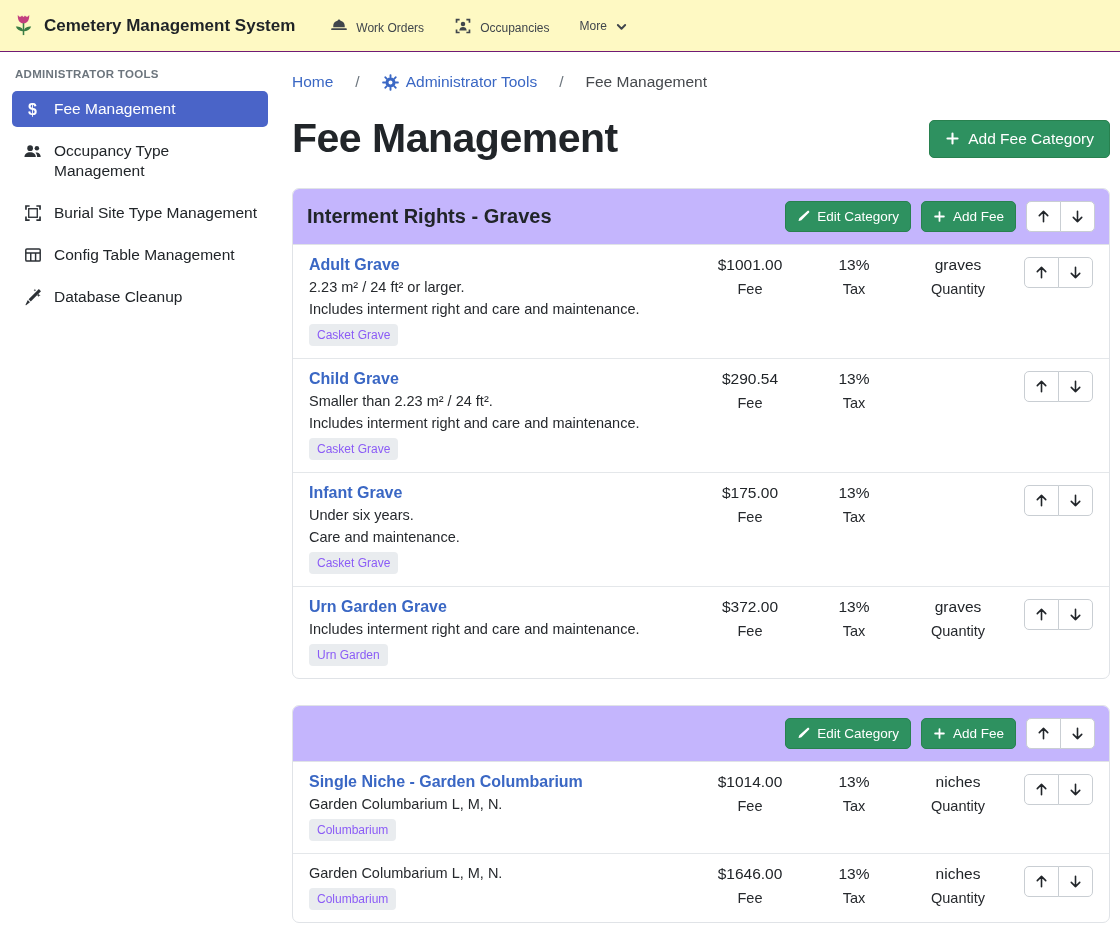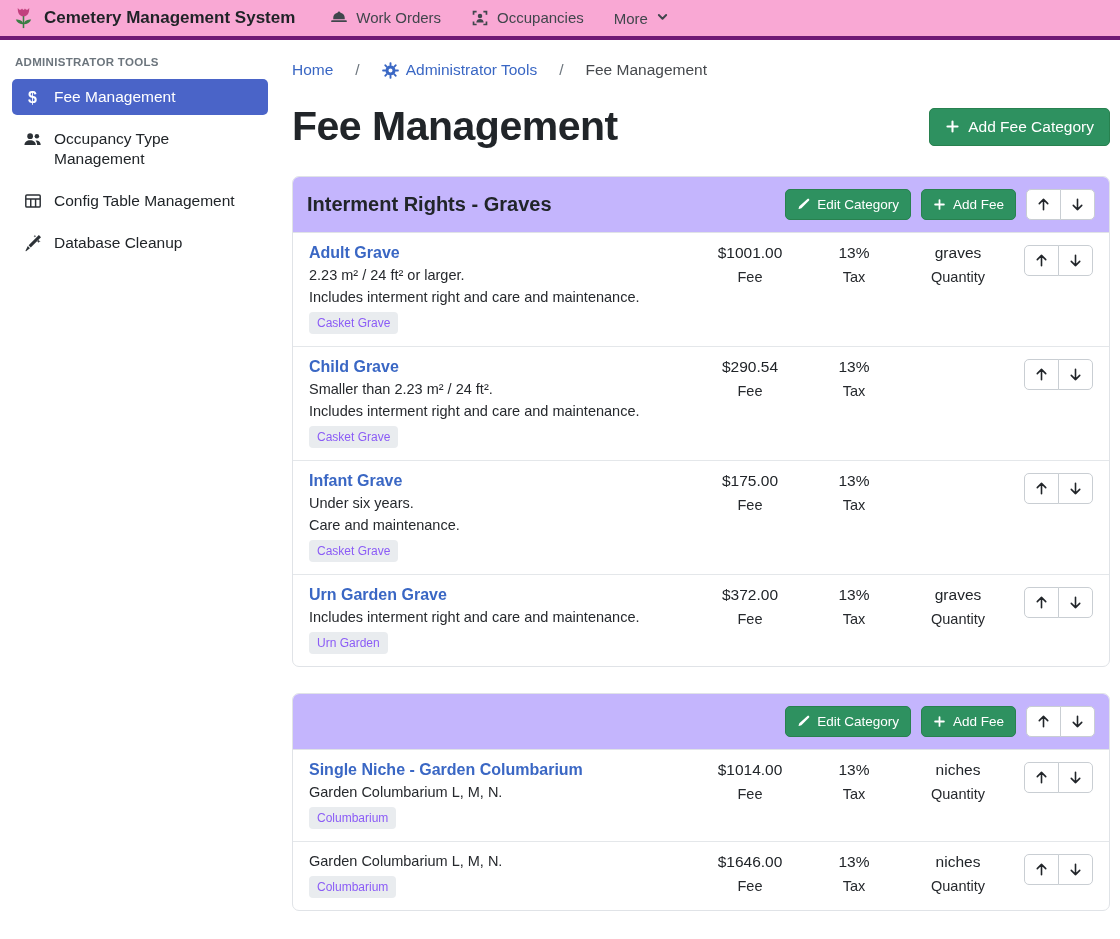--- a/index.html
+++ b/index.html
@@ -9,24 +9,24 @@
     --button-green-border:#28814f;
     --link:#3a67c4;
   }
   *{box-sizing:border-box;margin:0;padding:0}
   html,body{width:1120px;height:939px;overflow:hidden}
   body{font-family:"Liberation Sans",sans-serif;background:#fff;color:#212529}
   button{font-family:inherit;cursor:pointer}
   a{text-decoration:none;cursor:pointer}
 
   
-  .navbar{height:40px;background:#f9a8d4;border-bottom:4px solid #701a75;display:flex;align-items:center;padding:0 18px 0 12px}
+  .navbar{height:52px;background:#fef9c3;border-bottom:1px solid #701a75;display:flex;align-items:center;padding:0 18px 0 12px}
   .brand{display:flex;align-items:center;gap:9px;font-size:17px;font-weight:700;color:#1f2327}
   .nav-links{display:flex;align-items:center;margin-left:20px}
-  .nav-link{display:flex;align-items:flex-start;gap:8px;padding:8px 15px;font-size:15px;color:#40464c;background:none;border:none}
+  .nav-link{display:flex;align-items:flex-end;gap:8px;padding:8px 15px;font-size:12px;color:#40464c;background:none;border:none}
   .ico{display:inline-flex;align-items:center;justify-content:center}
   .nav-right{margin-left:auto;padding-right:0}
 
   
   .layout{display:flex;height:887px;overflow:hidden}
   .sidebar{width:280px;flex-shrink:0;padding:14px 12px 0 12px}
   .sidebar-heading{font-size:11.5px;font-weight:700;color:#6c757d;letter-spacing:.3px;margin:2px 0 11px 3px}
   .side-item{display:flex;align-items:flex-start;gap:11px;padding:8px 10px;border-radius:5px;font-size:15.5px;line-height:20px;color:#212529;margin-bottom:6px}
   .side-item .s-ico{width:21px;flex-shrink:0;display:flex;justify-content:center;margin-top:1px;color:#2c3136}
   .side-item.active{background:var(--active-nav-bg);color:#fff}
@@ -135,20 +135,29 @@
         <svg width="19" height="19" viewBox="0 0 16 16" fill="currentColor">
           <circle cx="6" cy="5.2" r="2.4"></circle>
           <path d="M1.2 12.6c0-2.6 2.1-4 4.8-4s4.8 1.4 4.8 4z"></path>
           <circle cx="11.7" cy="5.3" r="1.9"></circle>
           <path d="M11.9 8.8c1.8.3 3 1.6 3 3.8h-3c0-1.5-.5-2.7-1.4-3.5.4-.2.9-.3 1.4-.3z"></path>
         </svg>
       </span>
       <span>Occupancy Type Management</span>
     </a>
 
+    <a class="side-item">
+      <span class="s-ico">
+        <svg width="18" height="18" viewBox="0 0 16 16" fill="currentColor">
+          <path d="M1 1h4v1.5H2.5V5H1zM11 1h4v4h-1.5V2.5H11zM1 11h1.5v2.5H5V15H1zM13.5 11H15v4h-4v-1.5h2.5z"></path>
+          <rect x="4.2" y="4.2" width="7.6" height="7.6" fill="none" stroke="currentColor" stroke-width="1.2"></rect>
+        </svg>
+      </span>
+      <span>Burial Site Type Management</span>
+    </a>
 
     <a class="side-item">
       <span class="s-ico">
         <svg width="18" height="18" viewBox="0 0 16 16" fill="none" stroke="currentColor" stroke-width="1.3">
           <rect x="1.6" y="2.6" width="12.8" height="10.8" rx="1"></rect>
           <path d="M1.6 6.2h12.8M6 6.2v7.2M10.3 6.2v7.2"></path>
         </svg>
       </span>
       <span>Config Table Management</span>
     </a>

